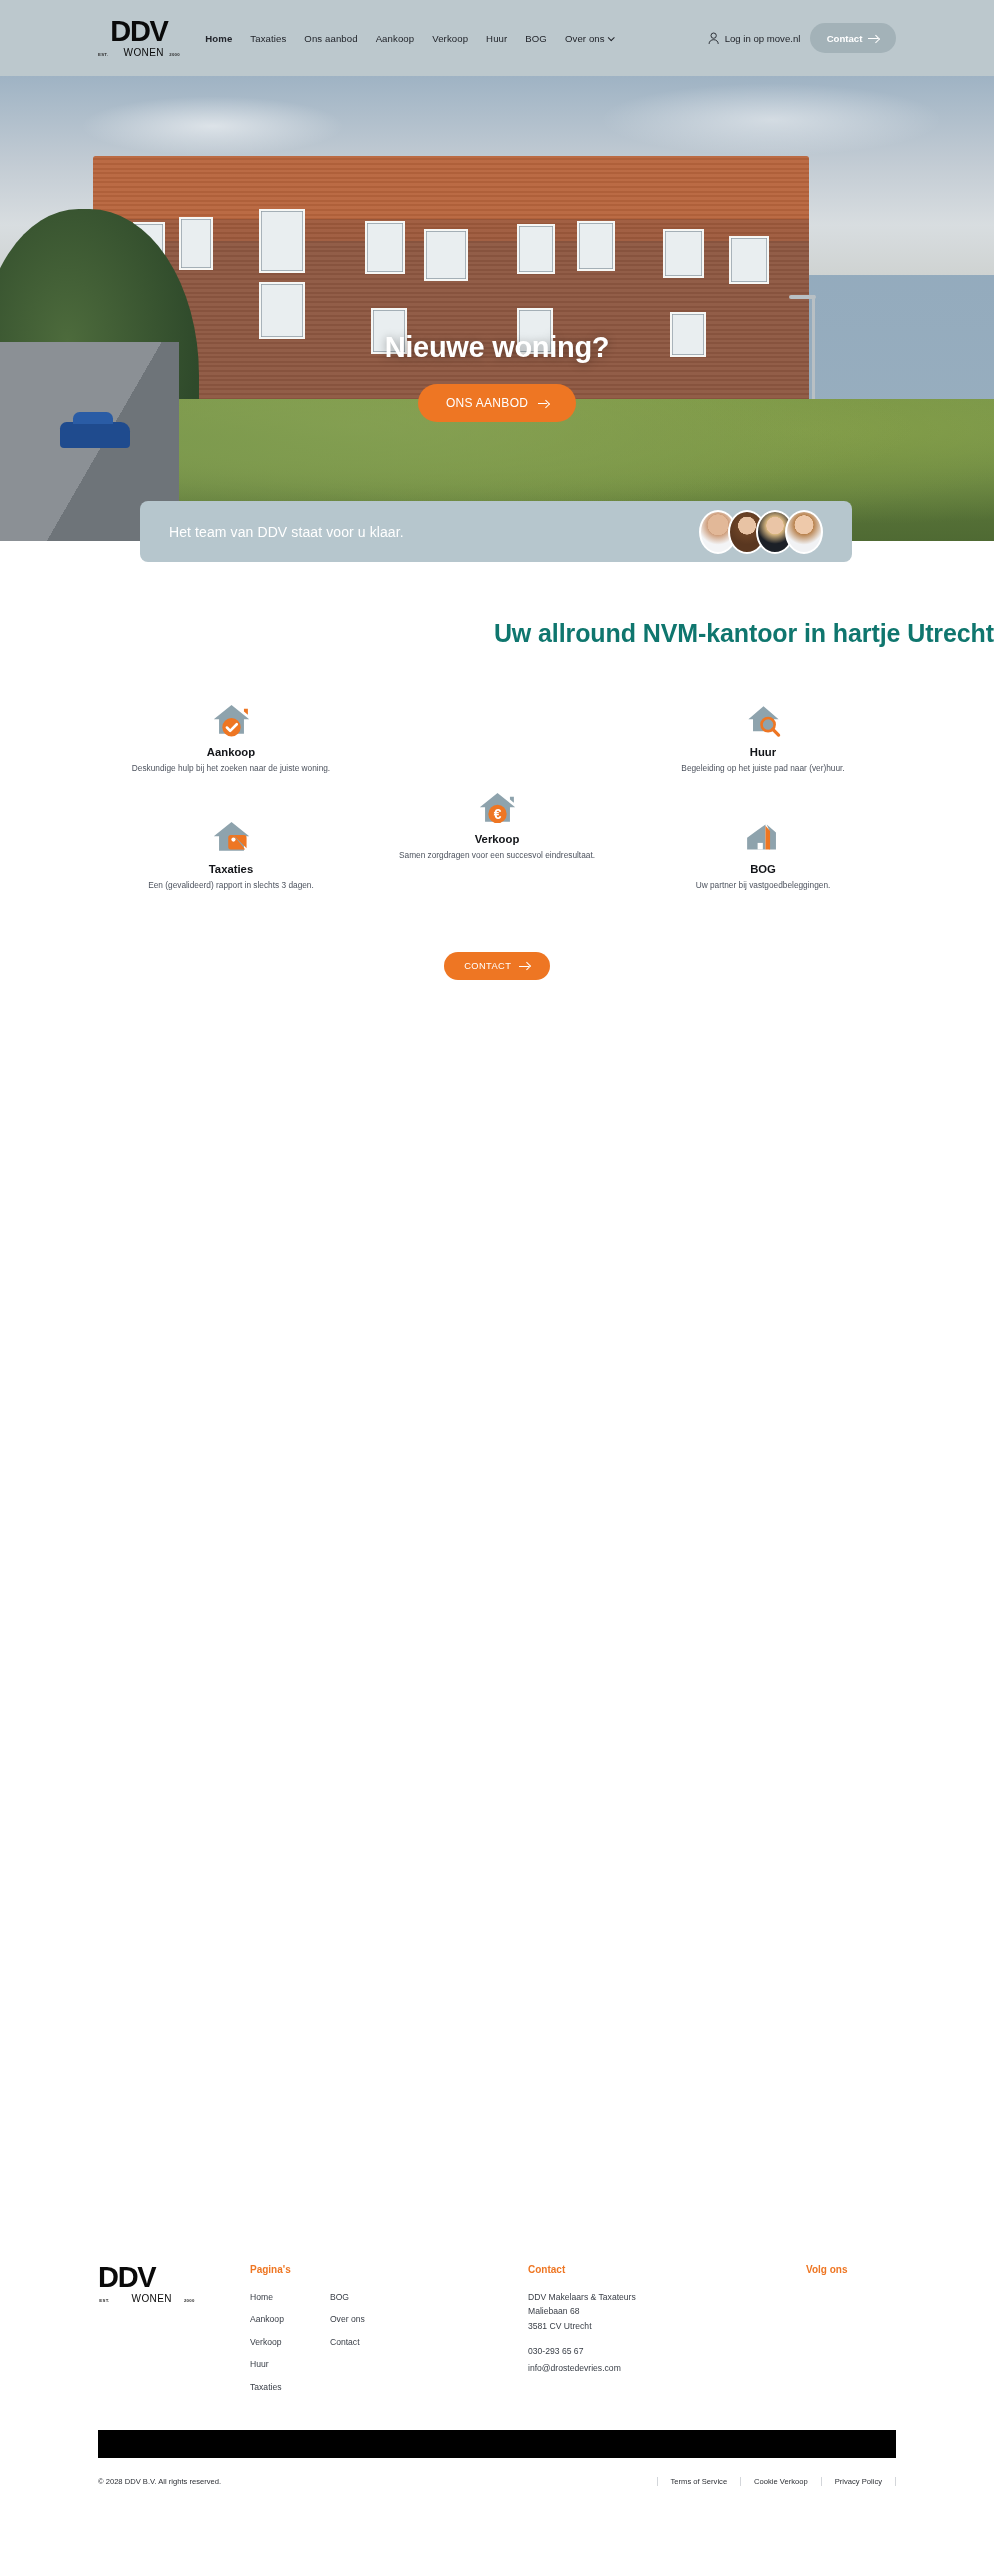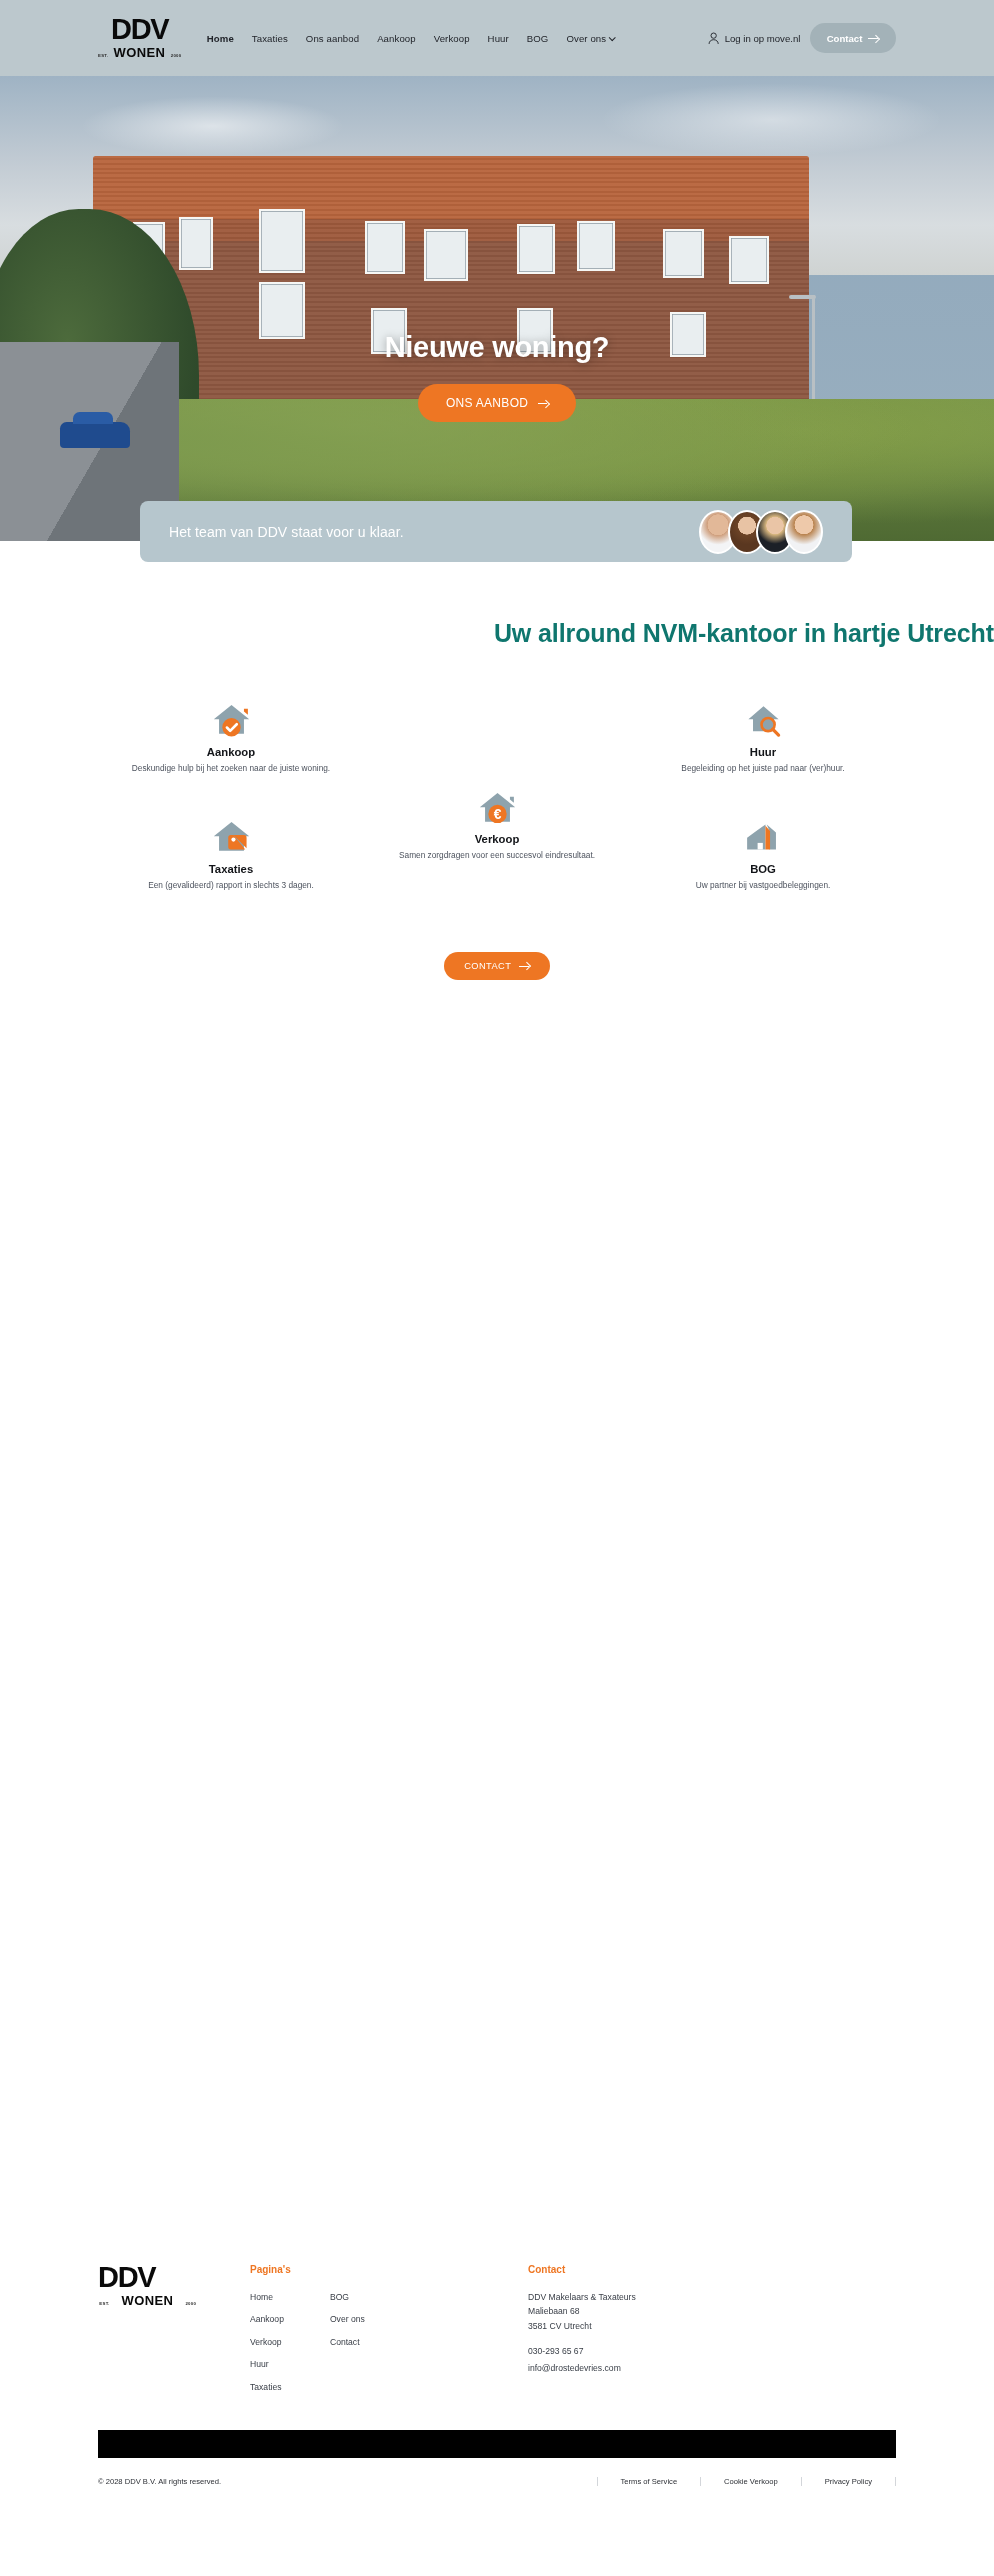--- a/index.html
+++ b/index.html
@@ -25,21 +25,21 @@
   .logo-main {
     font-family: "Liberation Sans", sans-serif;
     font-weight: 700;
     font-size: 29px;
     letter-spacing: -1.3px;
     color: #0a0a0a;
     line-height: 0.95;
   }
   .logo-sub { display: flex; align-items: baseline; gap: 5.3px; margin-top: 0.7px; }
   .logo-est { font-size: 4.3px; letter-spacing: 0.3px; color: #2b2b2b; font-weight: 700; }
-  .logo-wonen { font-size: 13px; font-weight: 700; letter-spacing: 0.4px; color: #0a0a0a; }
+  .logo-wonen { font-size: 10px; font-weight: 400; letter-spacing: 0.4px; color: #0a0a0a; margin-left: 10px; }
   .logo-year { font-size: 4.3px; letter-spacing: 0.3px; color: #2b2b2b; font-weight: 700; }
 
   .nav { display: flex; align-items: center; gap: 18px; margin-left: 5.3px; }
   .nav-link {
     font-size: 9.6px;
     color: #22252b;
     text-decoration: none;
     white-space: nowrap;
     cursor: pointer;
     letter-spacing: 0.1px;
@@ -198,21 +198,21 @@
   .f-gap { height: 10.6px; }
   .f-mail { font-size: 8.6px; color: #3b4049; cursor: pointer; }
 
   .blackbar { margin-top: 25px; height: 28px; background: #000000; }
   .legal {
     height: 48px; display: flex; align-items: center;
     padding: 0 98px; background: #ffffff;
   }
   .copy { font-size: 7.6px; color: #2c2f35; }
   .legal-links { margin-left: auto; display: flex; align-items: center; }
-  .legal-link { font-size: 7.6px; color: #2c2f35; text-decoration: none; padding: 0 23px; border-right: 0.7px solid #d3d6da; cursor: pointer; }
+  .legal-link { font-size: 7.6px; color: #2c2f35; text-decoration: none; padding: 0 13px; border-right: 0.7px solid #d3d6da; cursor: pointer; }
   .legal-link:first-child { border-left: 0.7px solid #d3d6da; }
 </style>
 </head>
 <body>
 
 <div class="header">
   <div class="logo-wrap">
     <div class="logo-main">DDV</div>
     <div class="logo-sub">
       <span class="logo-est">EST.</span>
@@ -422,20 +422,23 @@
     <div>
       <div class="f-col-title">Contact</div>
       <div class="f-line">DDV Makelaars &amp; Taxateurs</div>
       <div class="f-line">Maliebaan 68</div>
       <div class="f-line">3581 CV Utrecht</div>
       <div class="f-gap"></div>
       <div class="f-line">030-293 65 67</div>
       <a class="f-mail">info@drostedevries.com</a>
     </div>
 
+    <div>
+      <div class="f-col-title">Volg ons</div>
+    </div>
   </div>
 
   <div class="blackbar"></div>
 </div>
 
 <div class="legal">
   <div class="copy">© 2028 DDV B.V. All rights reserved.</div>
   <div class="legal-links">
     <a class="legal-link">Terms of Service</a>
     <a class="legal-link">Cookie Verkoop</a>

